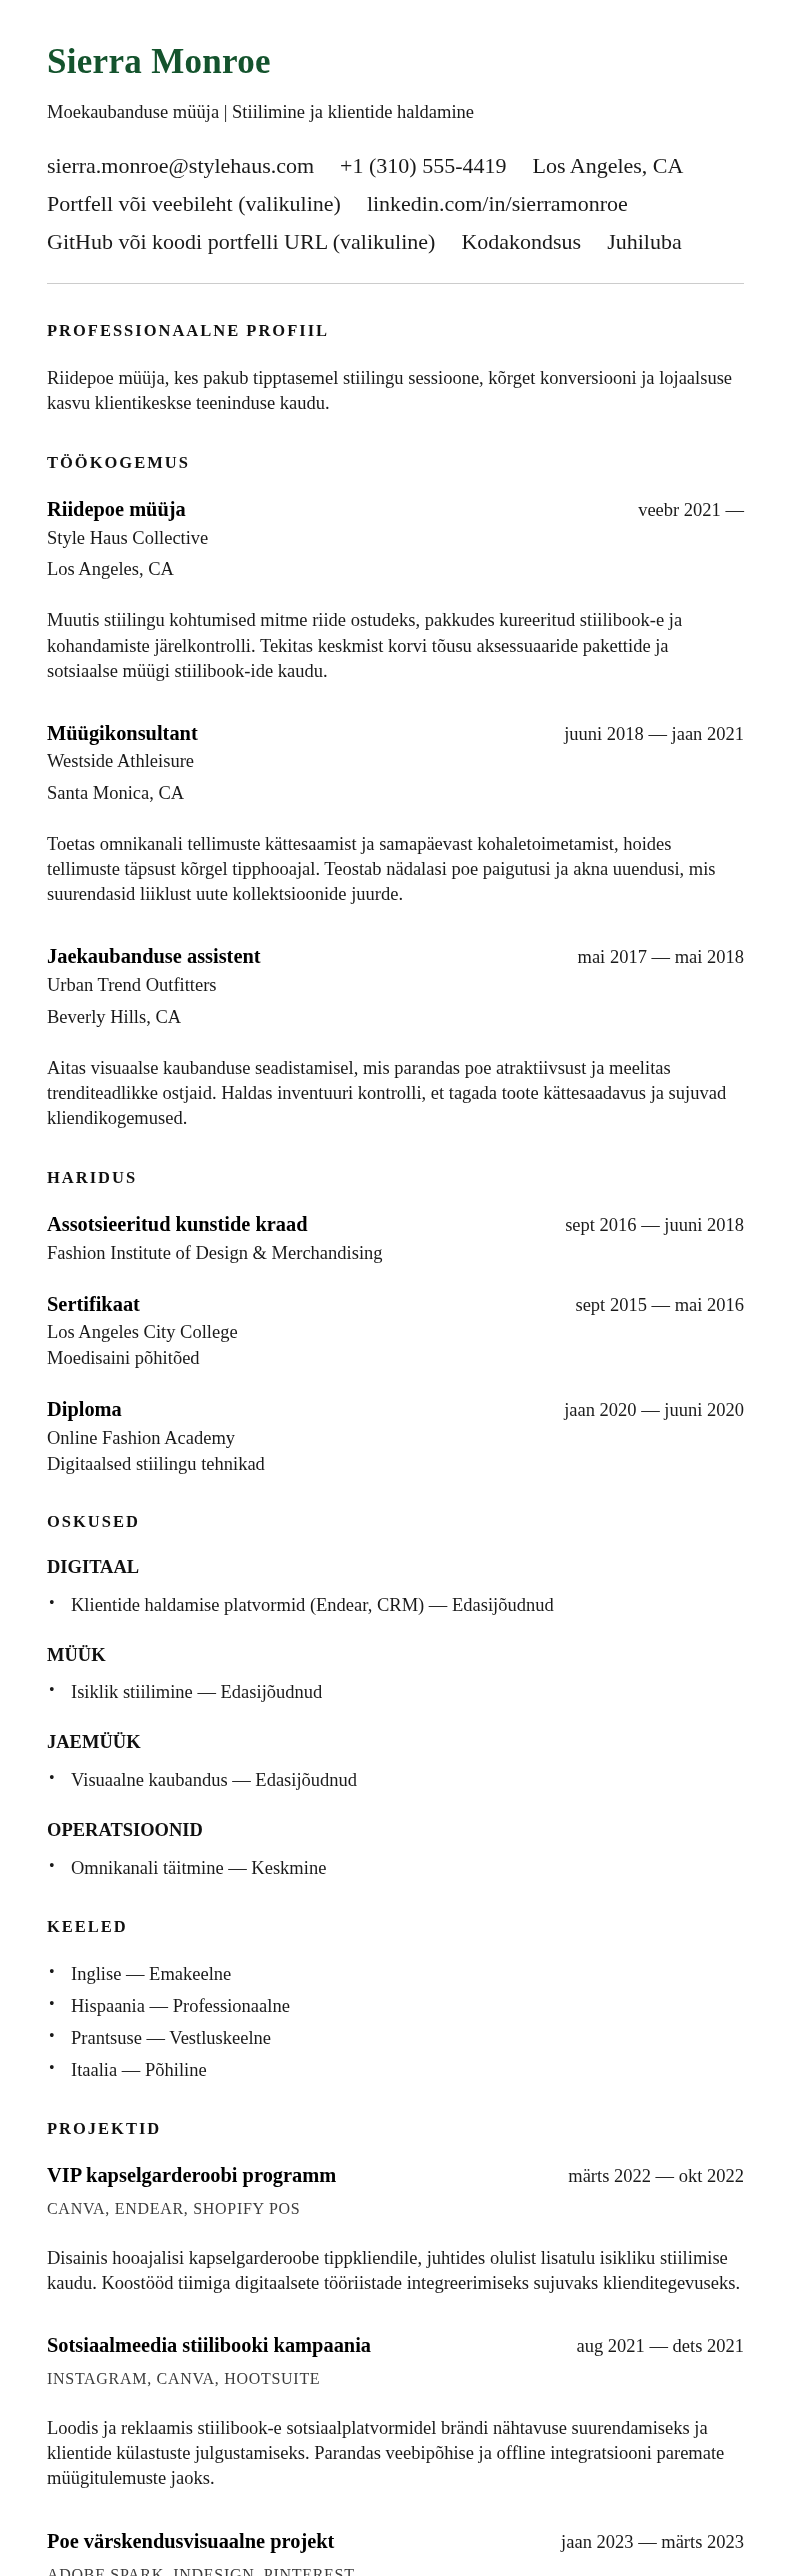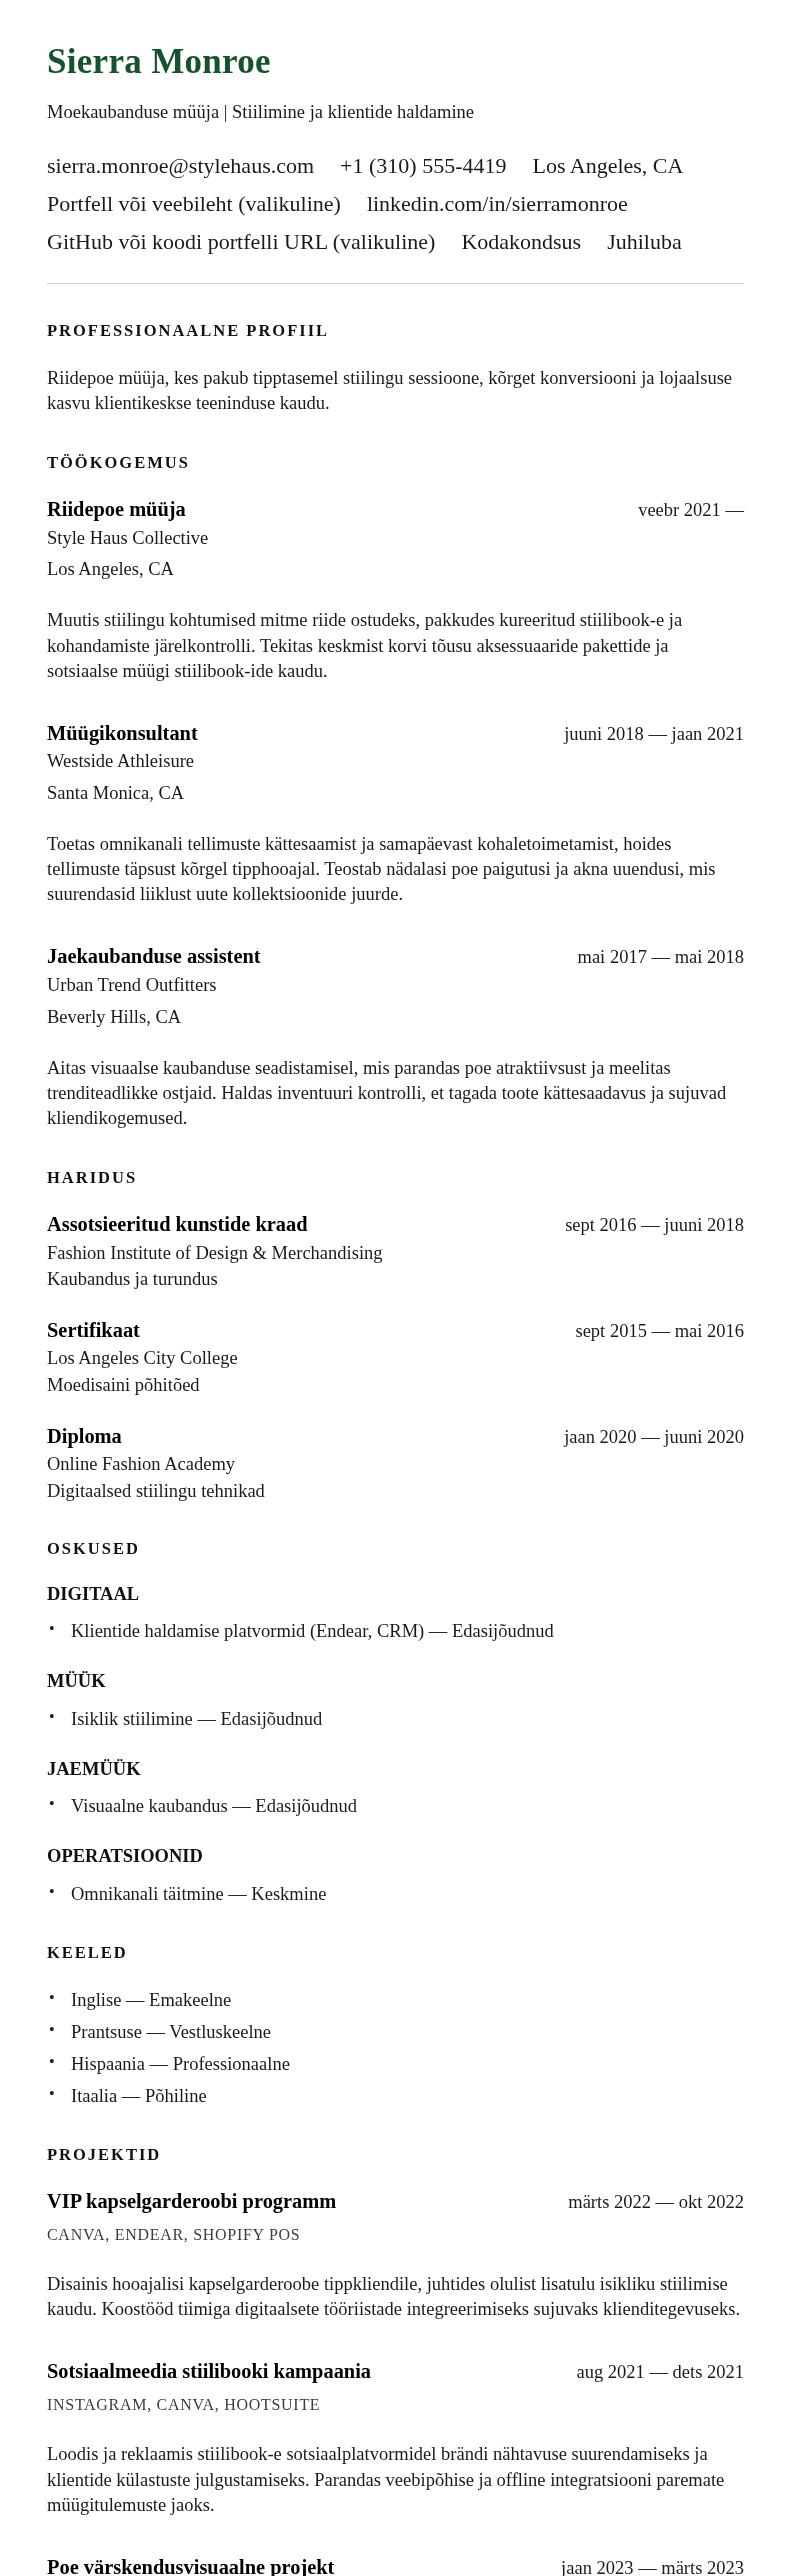--- a/index.html
+++ b/index.html
@@ -196,21 +196,20 @@
 
   <section>
     <h2 class="section-heading">HARIDUS</h2>
 
     <article class="entry edu-entry">
       <div class="entry-row">
         <h3 class="entry-title">Assotsieeritud kunstide kraad</h3>
         <span class="entry-dates">sept 2016 — juuni 2018</span>
       </div>
       <p class="entry-company">Fashion Institute of Design &amp; Merchandising</p>
-      <p class="edu-field">Kaubandus ja turundus</p>
     </article>
 
     <article class="entry edu-entry">
       <div class="entry-row">
         <h3 class="entry-title">Sertifikaat</h3>
         <span class="entry-dates">sept 2015 — mai 2016</span>
       </div>
       <p class="entry-company">Los Angeles City College</p>
       <p class="edu-field">Moedisaini põhitõed</p>
     </article>
@@ -254,22 +253,22 @@
       <ul class="bullets">
         <li>Omnikanali täitmine — Keskmine</li>
       </ul>
     </div>
   </section>
 
   <section>
     <h2 class="section-heading">KEELED</h2>
     <ul class="bullets">
       <li>Inglise — Emakeelne</li>
+      <li>Hispaania — Professionaalne</li>
       <li>Prantsuse — Vestluskeelne</li>
-      <li>Hispaania — Professionaalne</li>
       <li>Itaalia — Põhiline</li>
     </ul>
   </section>
 
   <section>
     <h2 class="section-heading">PROJEKTID</h2>
 
     <article class="entry">
       <div class="entry-row">
         <h3 class="entry-title">VIP kapselgarderoobi programm</h3>

